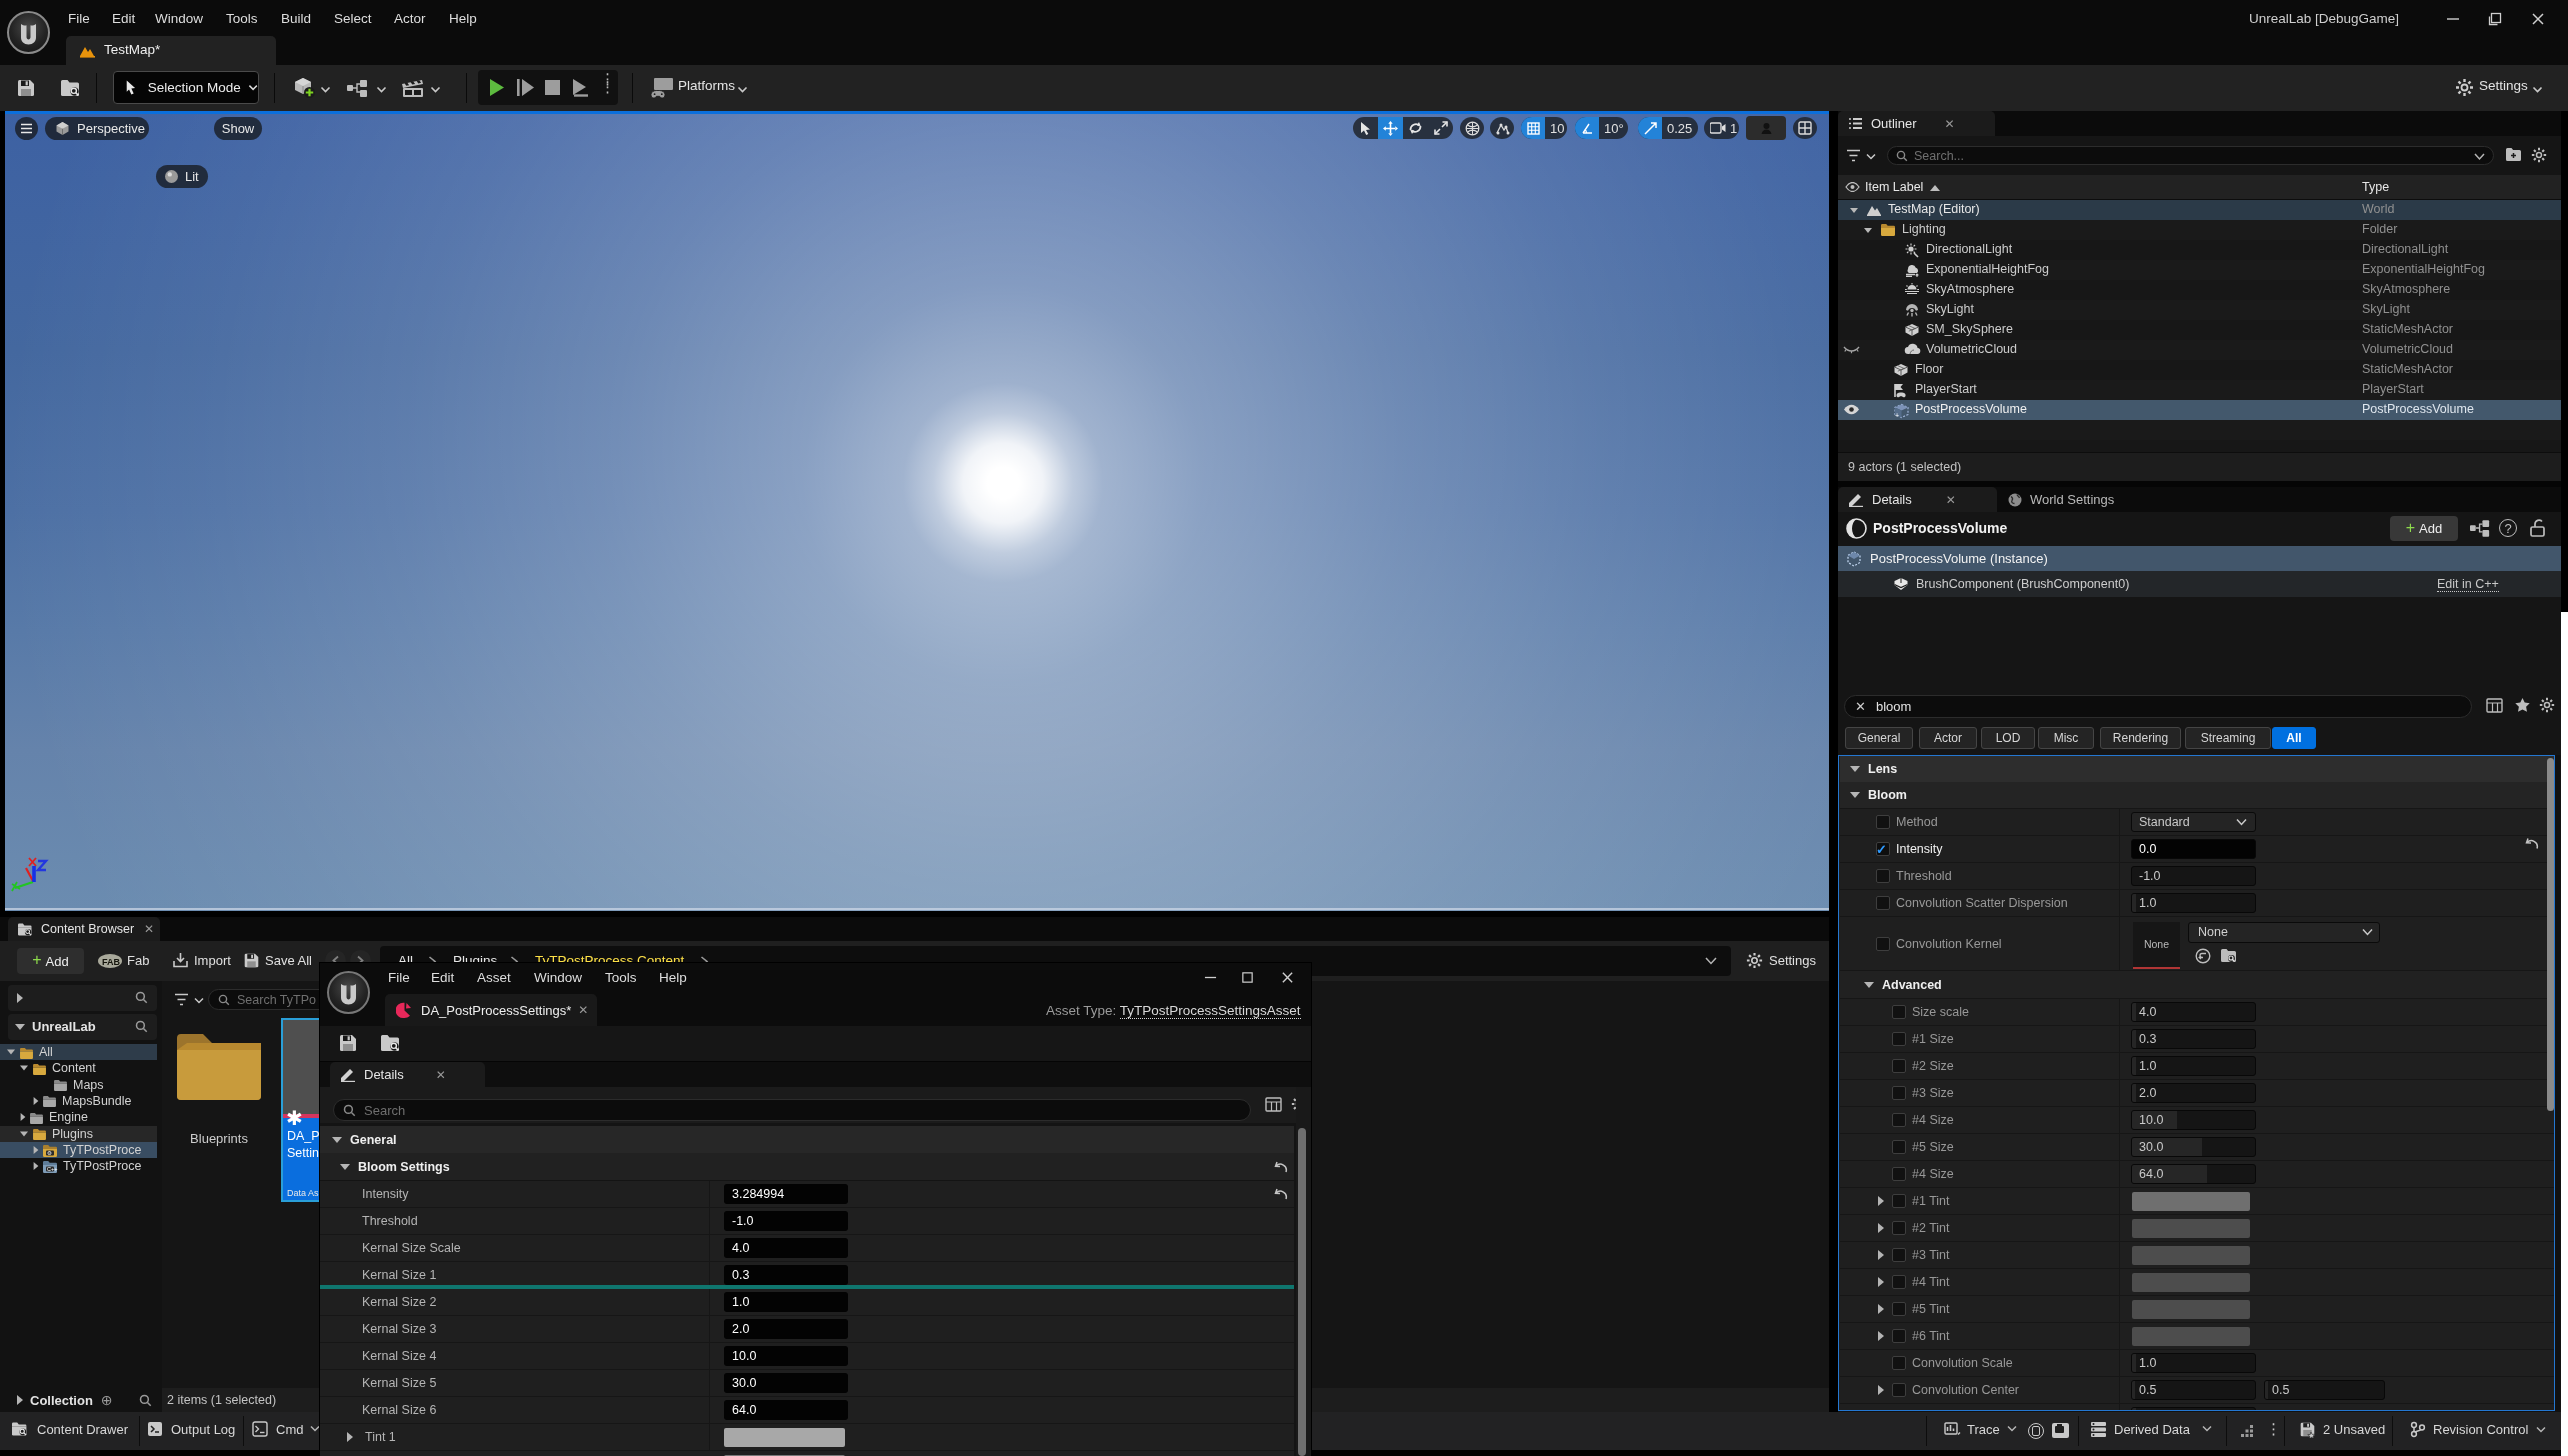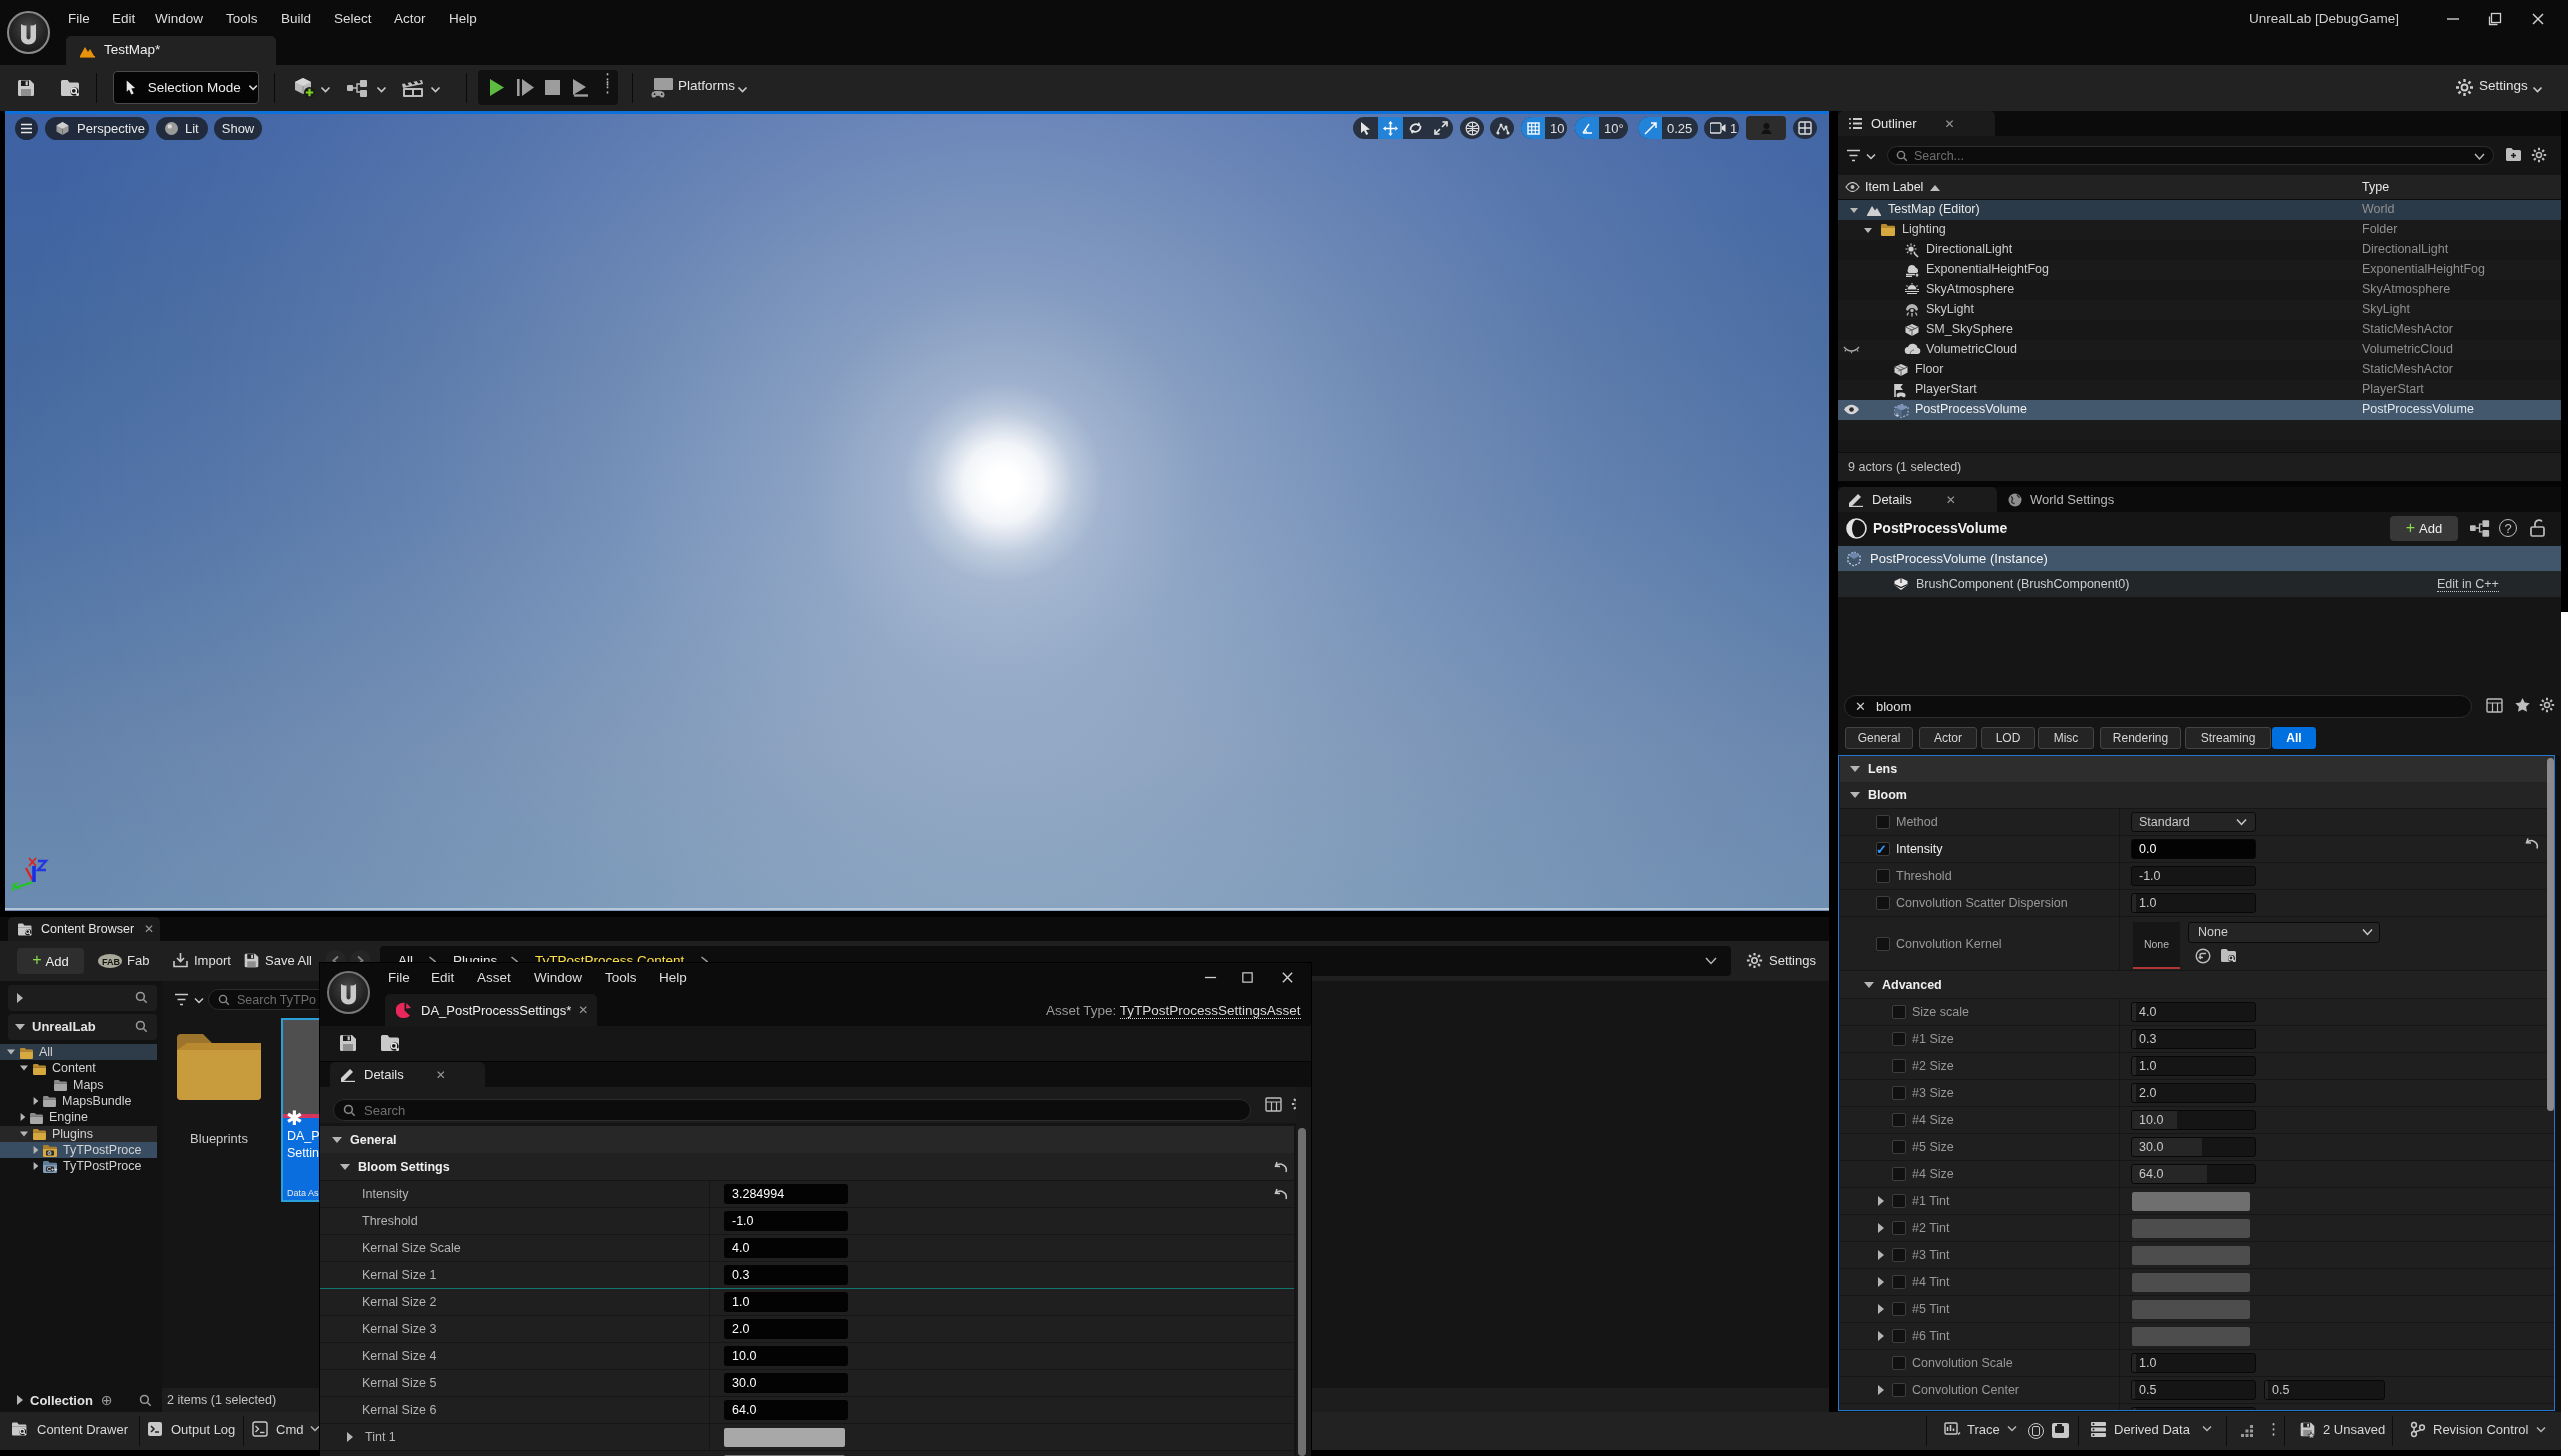--- a/index.html
+++ b/index.html
@@ -201,21 +201,21 @@
         </svg>
       </div>
     <div class="pill" style="left:40px;width:104px;">
       <svg style="margin-left:10px" width="15" height="15" viewBox="0 0 15 15">
           <path d="M7.5 1l6 3.4v6.2l-6 3.4-6-3.4V4.4z" fill="#9a9a9a"></path>
           <path d="M7.5 1l6 3.4-6 3.4-6-3.4z" fill="#cfcfcf"></path>
           <path d="M7.5 7.8V14" stroke="#6e6e6e" stroke-width="1"></path>
         </svg>
       <span style="margin-left:7px">Perspective</span>
     </div>
-    <div class="pill" style="left:151px;width:52px;">
+    <div class="pill" style="left:151px;width:52px;margin-top:48px;">
       <svg style="margin-left:8px" width="15" height="15" viewBox="0 0 15 15">
           <circle cx="7.5" cy="7.5" r="6.5" fill="#9a9a9a"></circle>
           <circle cx="5.8" cy="5.4" r="2.2" fill="#d9d9d9"></circle>
         </svg>
       <span style="margin-left:6px">Lit</span>
     </div>
     <div class="pill" style="left:209px;width:48px;justify-content:center;">Show</div>
 
     <div class="vbtn" style="left:1348px;width:100px;">
       <div style="width:25px;height:22px;display:flex;align-items:center;justify-content:center;">
@@ -1167,21 +1167,21 @@
         <div style="position:absolute;left:0;top:27px;width:974px;height:27px;background:#1f1f1f;border-bottom:1px solid #161616;box-sizing:border-box;">
           <span style="position:absolute;left:42px;top:6px;color:#b5b5b5;font-size:12.5px;">Threshold</span>
           <span style="position:absolute;left:389px;top:0;bottom:0;width:1px;background:#161616;"></span>
           <span style="position:absolute;left:404px;top:3px;width:124px;height:20px;background:#030303;border-radius:3px;color:#fff;font-size:12.5px;line-height:20px;padding-left:8px;box-sizing:border-box;">-1.0</span>
         </div>
         <div style="position:absolute;left:0;top:54px;width:974px;height:27px;background:#1f1f1f;border-bottom:1px solid #161616;box-sizing:border-box;">
           <span style="position:absolute;left:42px;top:6px;color:#b5b5b5;font-size:12.5px;">Kernal Size Scale</span>
           <span style="position:absolute;left:389px;top:0;bottom:0;width:1px;background:#161616;"></span>
           <span style="position:absolute;left:404px;top:3px;width:124px;height:20px;background:#030303;border-radius:3px;color:#fff;font-size:12.5px;line-height:20px;padding-left:8px;box-sizing:border-box;">4.0</span>
         </div>
-        <div style="position:absolute;left:0;top:81px;width:974px;height:27px;background:#1f1f1f;border-bottom:1px solid #0f766e;box-sizing:border-box;">
+        <div style="position:absolute;left:0;top:81px;width:974px;height:27px;background:#1f1f1f;border-bottom:4px solid #0f766e;box-sizing:border-box;">
           <span style="position:absolute;left:42px;top:6px;color:#b5b5b5;font-size:12.5px;">Kernal Size 1</span>
           <span style="position:absolute;left:389px;top:0;bottom:0;width:1px;background:#161616;"></span>
           <span style="position:absolute;left:404px;top:3px;width:124px;height:20px;background:#030303;border-radius:3px;color:#fff;font-size:12.5px;line-height:20px;padding-left:8px;box-sizing:border-box;">0.3</span>
         </div>
         <div style="position:absolute;left:0;top:108px;width:974px;height:27px;background:#1f1f1f;border-bottom:1px solid #161616;box-sizing:border-box;">
           <span style="position:absolute;left:42px;top:6px;color:#b5b5b5;font-size:12.5px;">Kernal Size 2</span>
           <span style="position:absolute;left:389px;top:0;bottom:0;width:1px;background:#161616;"></span>
           <span style="position:absolute;left:404px;top:3px;width:124px;height:20px;background:#030303;border-radius:3px;color:#fff;font-size:12.5px;line-height:20px;padding-left:8px;box-sizing:border-box;">1.0</span>
         </div>
         <div style="position:absolute;left:0;top:135px;width:974px;height:27px;background:#1f1f1f;border-bottom:1px solid #161616;box-sizing:border-box;">

